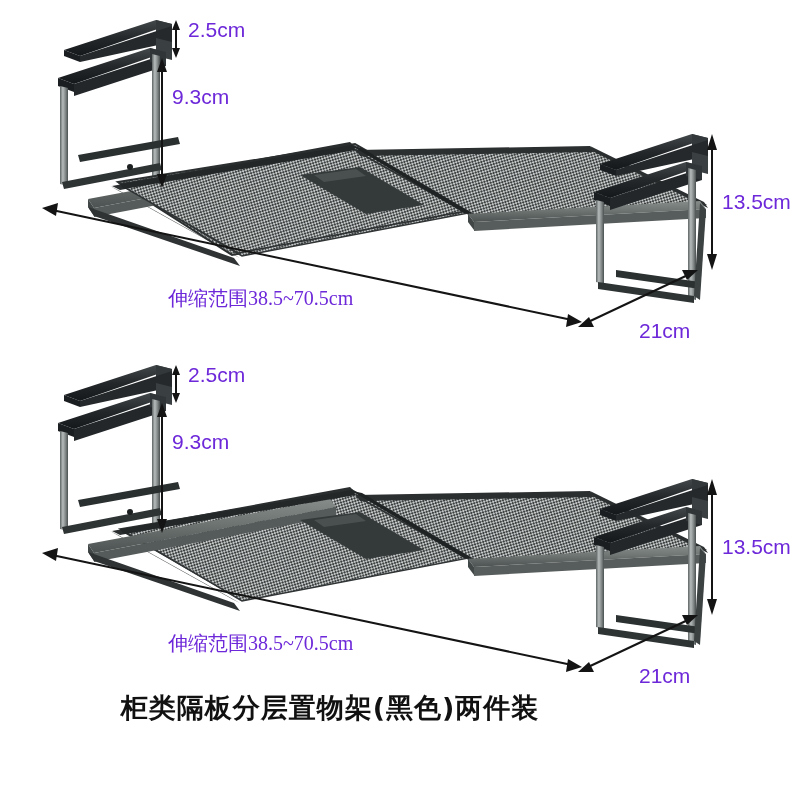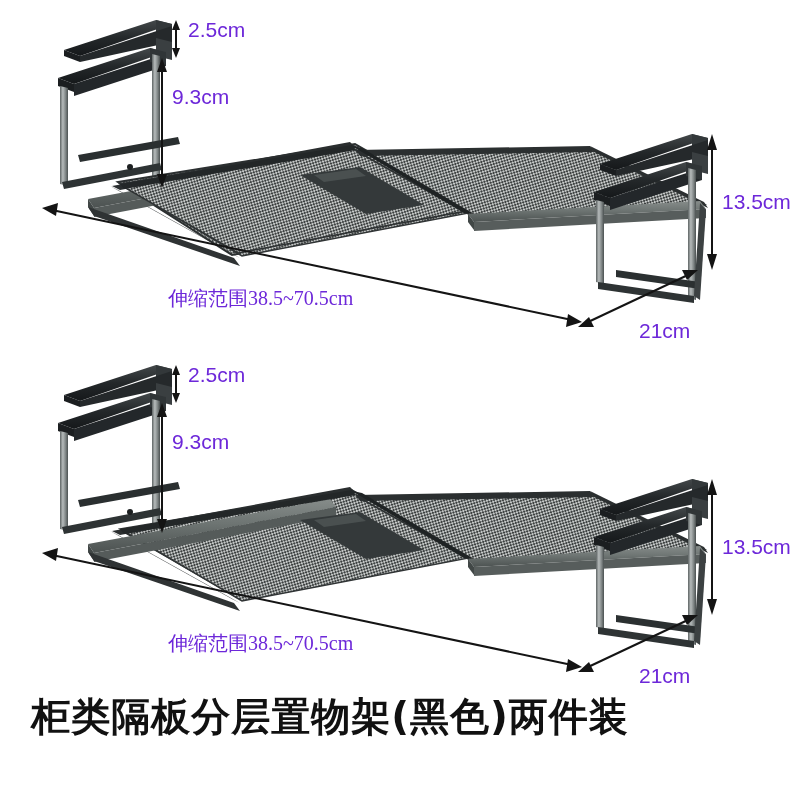--- a/index.html
+++ b/index.html
@@ -33,21 +33,21 @@
   .lbl-clear{left:172px;top:85px;text-align:center;}
   .lbl-height{left:722px;top:190px;text-align:center;}
   .lbl-depth{left:639px;top:303px;margin-top:16px;}
   .lbl-width{left:168px;top:285px;}
 
   .title{
     position:absolute;
     left:0;top:690px;width:660px;
     text-align:center;
     font-family:"DejaVu Sans","Liberation Sans",sans-serif;
-    font-size:39px;
+    font-size:27px;
     font-weight:bold;
     color:#111111;
     letter-spacing:1px;
     white-space:nowrap;
   }
 </style>
 </head>
 <body>
 
 <div class="page">

